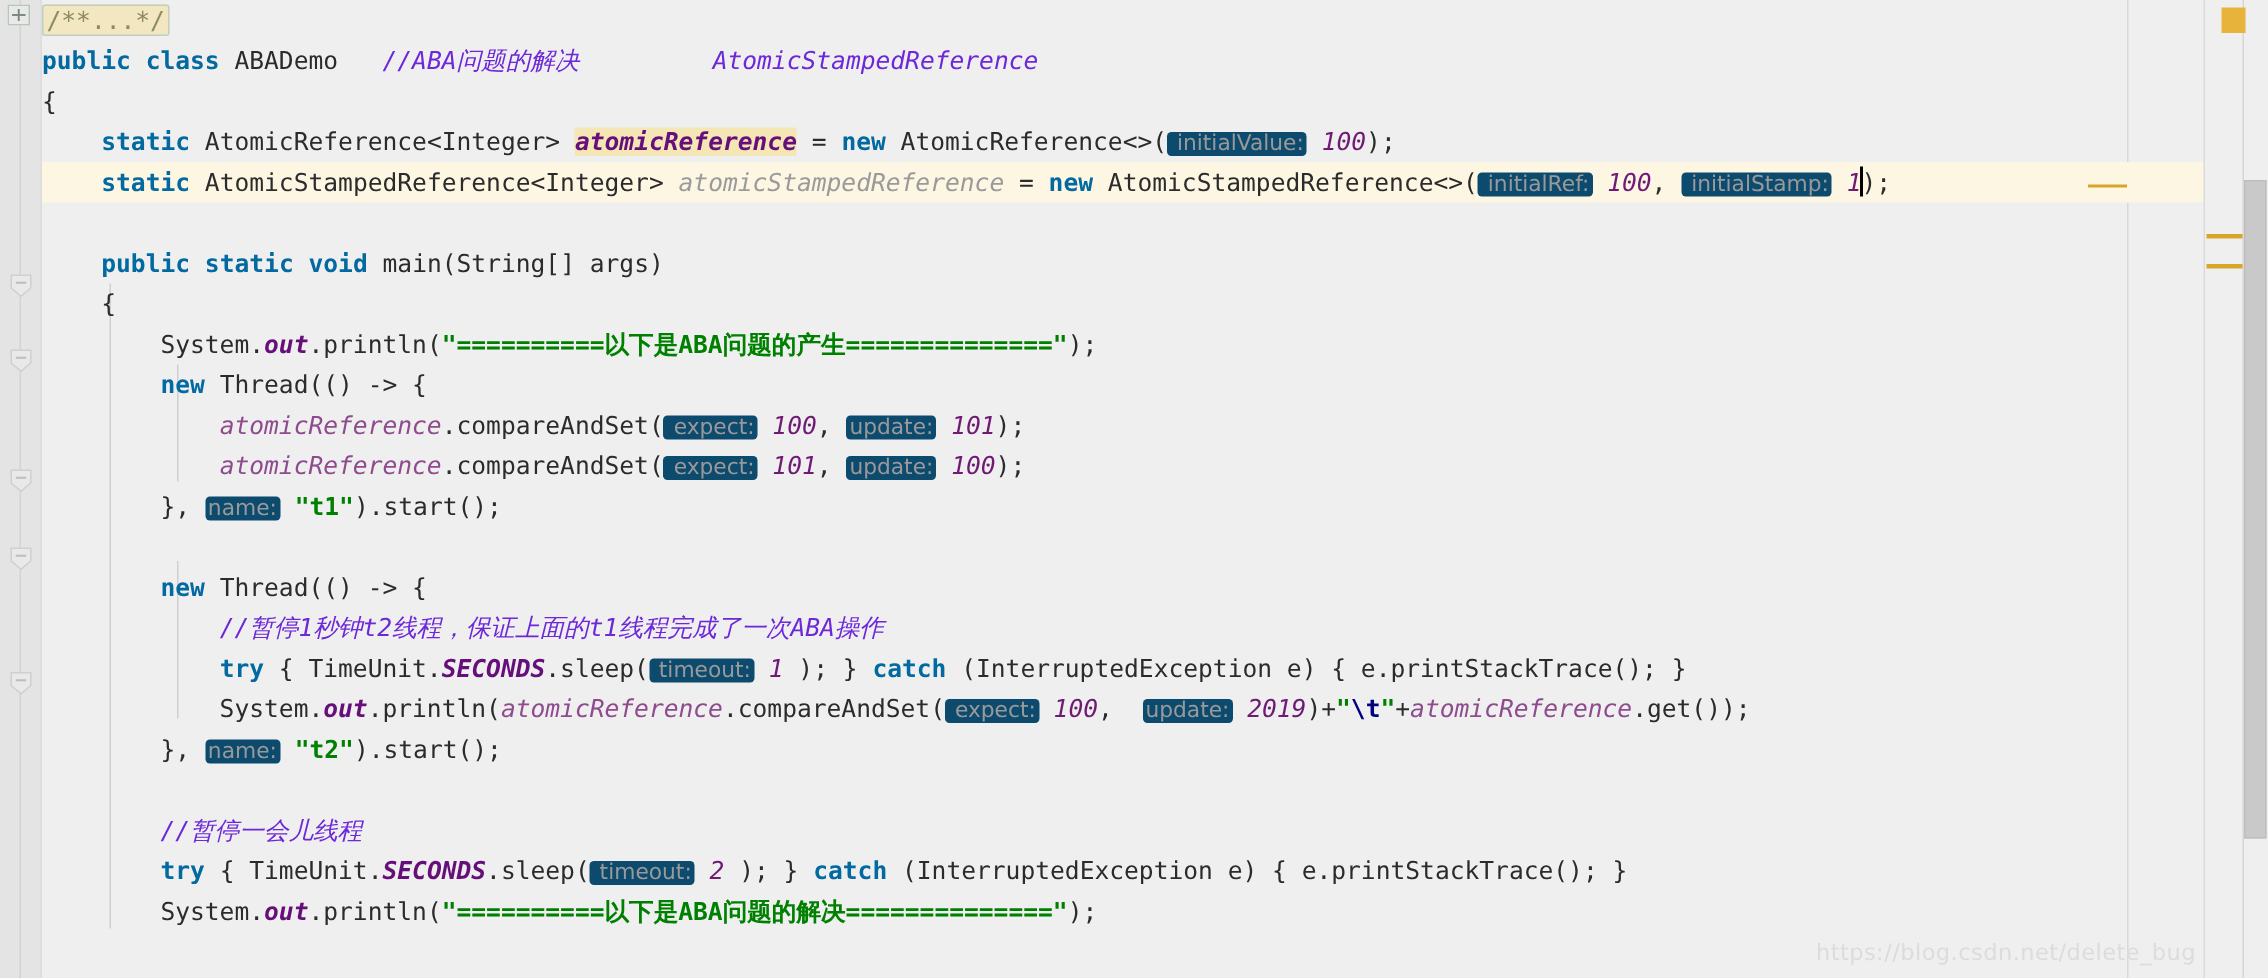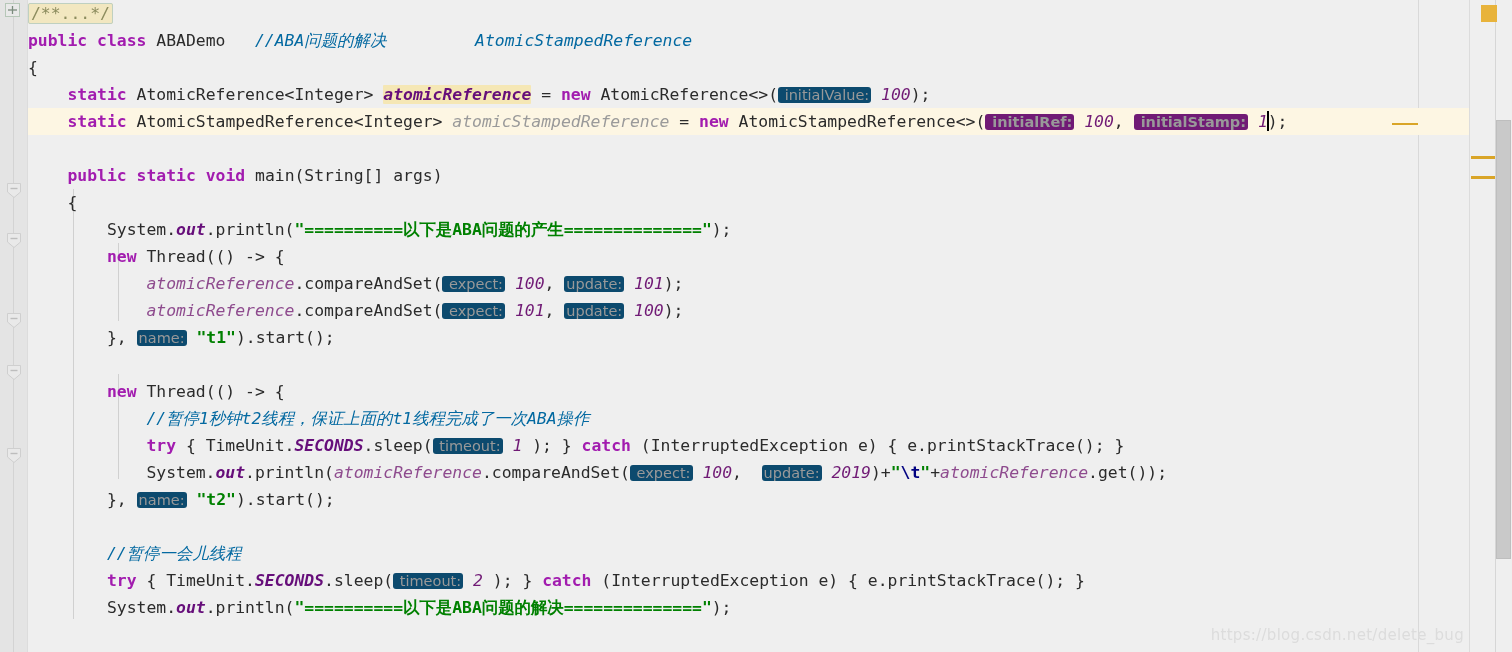--- a/index.html
+++ b/index.html
@@ -45,31 +45,31 @@
   }
   
   .iguide{position:absolute;width:1px;background:#D0D0D0;}
 
   
   .margin-rule{
     position:absolute;top:0;width:1px;height:652px;background:#D9D9D9;
   }
 
   
-  .kw      {color:#a21caf;font-weight:bold;}
+  .kw      {color:#0369a1;font-weight:bold;}
   .plain   {color:#2B2B2B;}
   .field   {color:#660E7A;font-style:italic;font-weight:bold;}
   .localvar{color:#8E4B8E;font-style:italic;}
   .unused  {color:#9A9A9A;font-style:italic;}
   .num     {color:#701a75;font-style:italic;}
   .str     {color:#008000;font-weight:bold;}
   .esc     {color:#000080;font-weight:bold;}
-  .cmt     {color:#0369a1;font-style:italic;}
+  .cmt     {color:#6d28d9;font-style:italic;}
   .hint    {color:#999999;background:#0c4a6e;border-radius:3px;padding:0 2px;font-size:14.5px;font-family:"DejaVu Sans","Liberation Sans",sans-serif;}
-  .hint-onhl{background:#701a75;font-weight:bold;}
+  .hint-onhl{background:#0c4a6e;}
   .wuse    {background:#F5E7B5;border-radius:1px;}
   .foldbox {background:#F2E7C0;border:1px solid #BFD0C0;border-radius:2px;padding:0 2px;color:#8C8C5E;}
 
   
   .caret{
     display:inline-block;width:2px;height:20px;background:#000;
     vertical-align:-4px;margin:0 -1px;
   }
 
   

